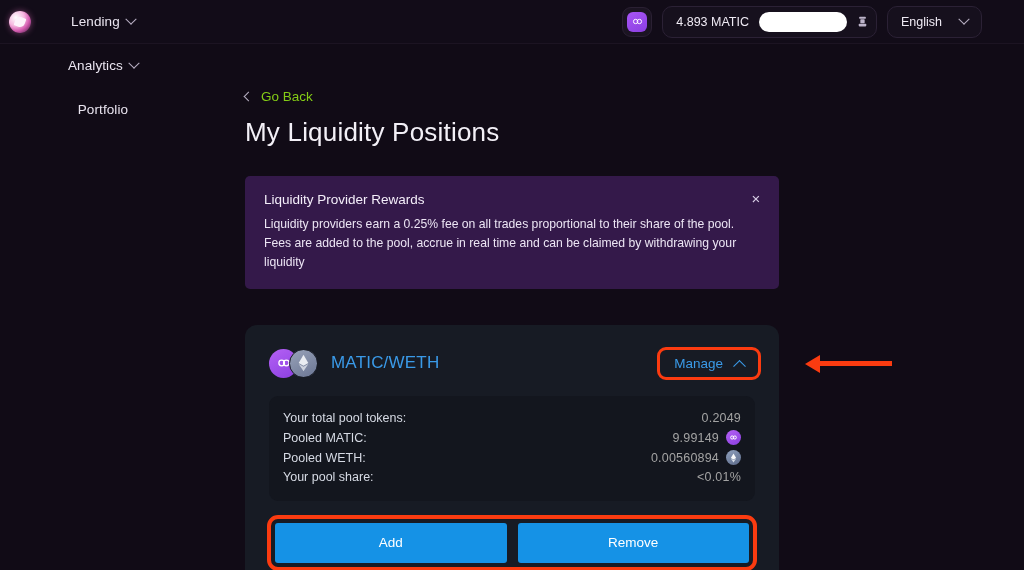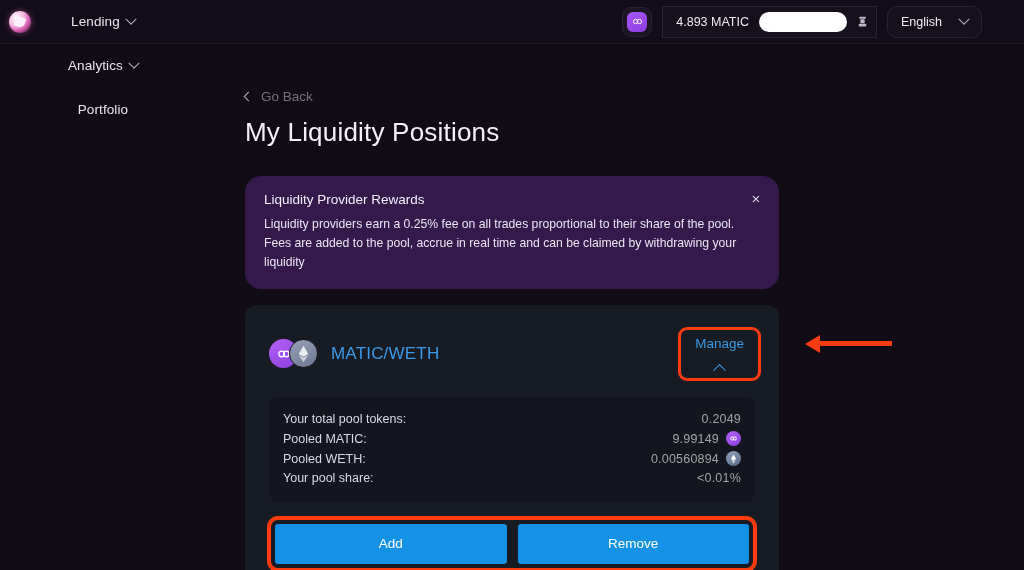--- a/index.html
+++ b/index.html
@@ -49,21 +49,21 @@
     background:#1b1422; border:1px solid #2a2033;
     display:flex; align-items:center; justify-content:center;
   }
   .chain-dot{
     width:20px; height:20px; border-radius:6px;
     background:linear-gradient(150deg,#a855f7,#8b3fe0);
     display:flex; align-items:center; justify-content:center;
   }
   .account-box{
     display:flex; align-items:center;
-    height:32px; border-radius:0;
+    height:32px; border-radius:10px;
     background:#16101d; border:1px solid #2b2135;
     padding:0 6px 0 13px; gap:10px;
   }
   .balance{ color:#efeaf4; font-size:12.5px; }
   .addr-pill{
     width:88px; height:20px; border-radius:10px; background:#ffffff;
   }
   .addr-avatar{
     width:15px; height:15px; margin-left:-2px;
     display:flex; align-items:center; justify-content:center; color:#cfc8d8;
@@ -74,38 +74,38 @@
     background:#16101d; border:1px solid #2b2135;
     color:#efeaf4; font-size:12.5px; cursor:pointer;
   }
 
   
   .page{ padding:42px 0 0 0; display:flex; flex-direction:column; align-items:center; }
   .content{ width:534px; }
 
   .goback{
     display:inline-flex; align-items:center; gap:9px;
-    color:#737373; font-size:13.5px; cursor:pointer; margin-bottom:13px;
+    color:#84cc16; font-size:13.5px; cursor:pointer; margin-bottom:13px;
   }
   .goback-chev{
     width:7px; height:7px; border-left:1.5px solid #b9b2c4; border-bottom:1.5px solid #b9b2c4;
     transform:rotate(45deg);
   }
   .page-title{
     color:#f3f0f7; font-size:26px; font-weight:400; letter-spacing:.2px;
     margin-bottom:28px;
   }
 
   
   .banner{
     position:relative;
     background:#34194a;
-    border-radius:16px;
+    border-radius:5px;
     padding:16px 19px 17px 19px;
-    margin-bottom:16px;
+    margin-bottom:36px;
   }
   .banner-title{ color:#f4eefa; font-size:13.5px; margin-bottom:8px; }
   .banner-text{ color:#ece5f4; font-size:12.2px; line-height:1.55; max-width:478px; }
   .banner-close{
     position:absolute; right:14px; top:13px;
     width:18px; height:18px; color:#d9cfe6; font-size:15px;
     display:flex; align-items:center; justify-content:center; cursor:pointer;
   }
 
   
@@ -129,21 +129,21 @@
     color:#3a9ae8; font-size:17px; margin-left:13px; letter-spacing:.2px;
   }
   .manage-wrap{
     margin-left:auto; position:relative;
     border:3px solid #fb3b10; border-radius:9px;
     padding:2px 4px;
   }
   .manage-btn{
     display:flex; align-items:center; gap:12px;
     color:#3a9ae8; font-size:13.5px;
-    padding:4px 10px; cursor:pointer;flex-direction:column;
+    padding:4px 10px; cursor:pointer;
   }
   .chev-up{
     width:9px; height:9px; border-left:1.7px solid #3a9ae8; border-top:1.7px solid #3a9ae8;
     transform:rotate(45deg) translate(2px,2px);
   }
 
   
   .arrow{
     position:absolute; left:546px; top:18px;
     width:88px; height:14px; display:flex; align-items:center;

